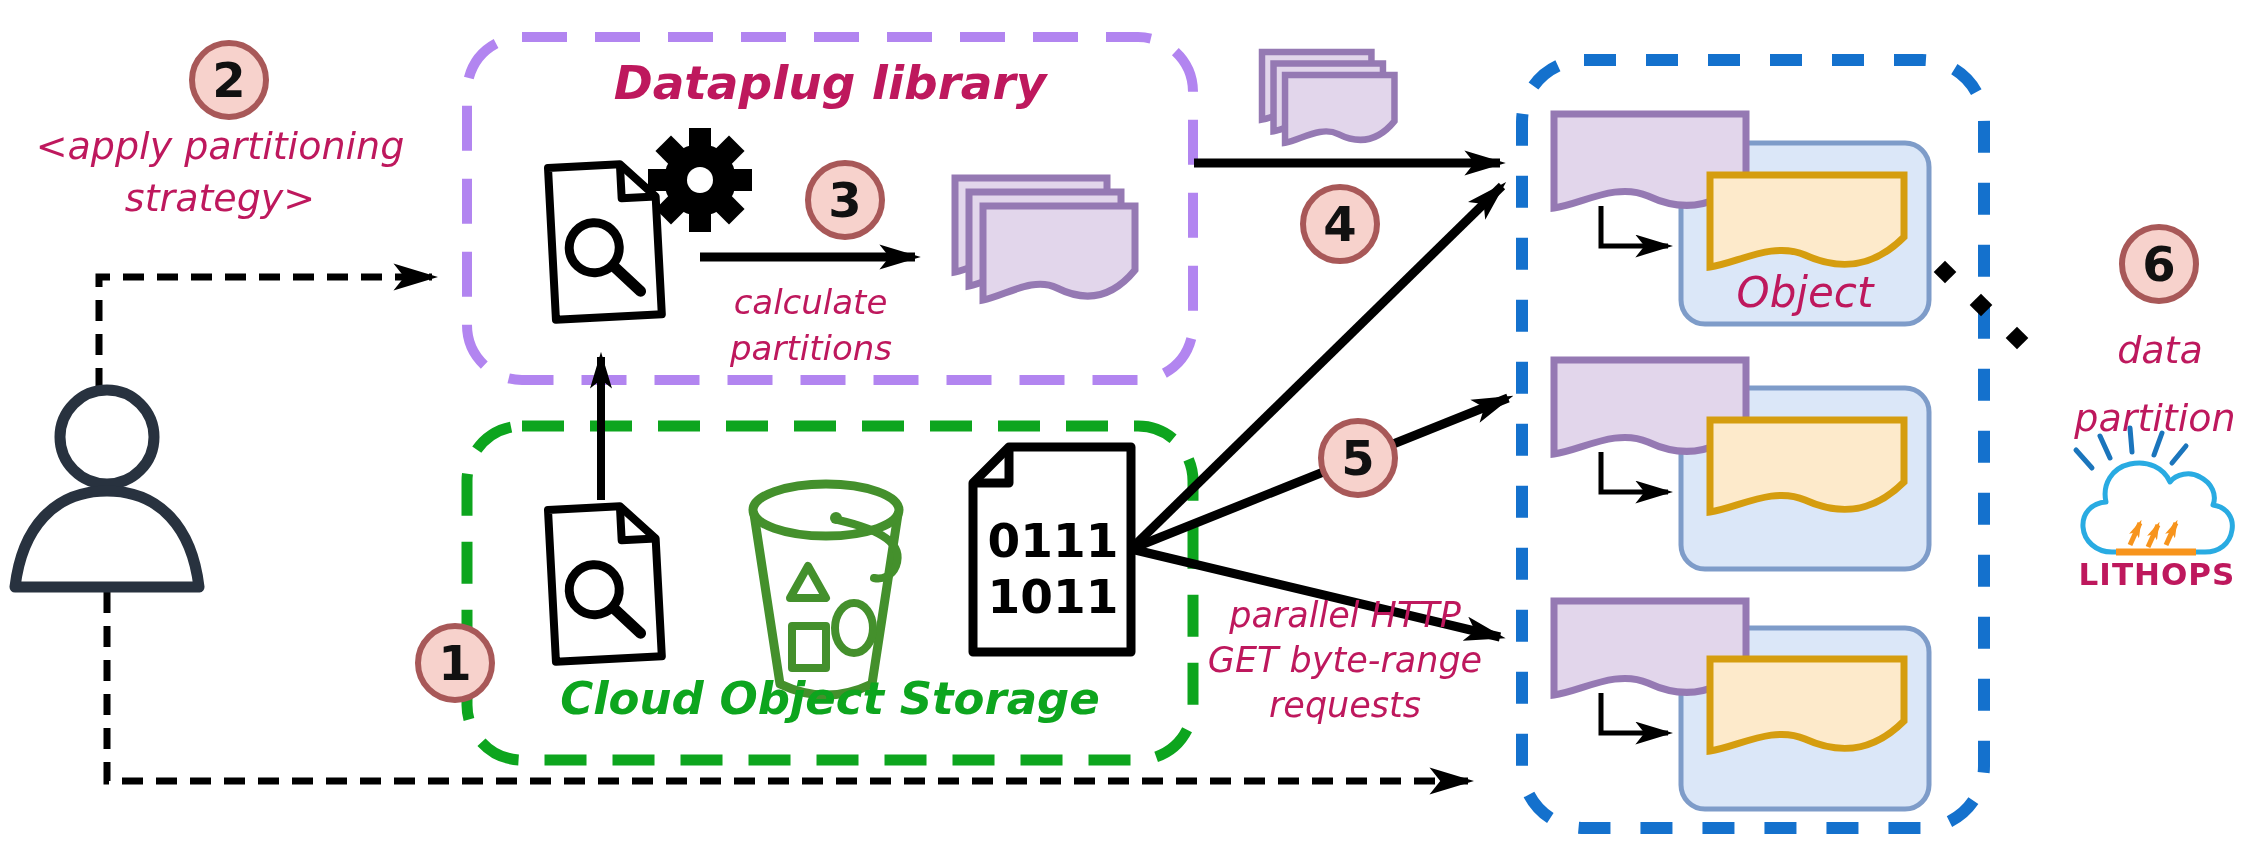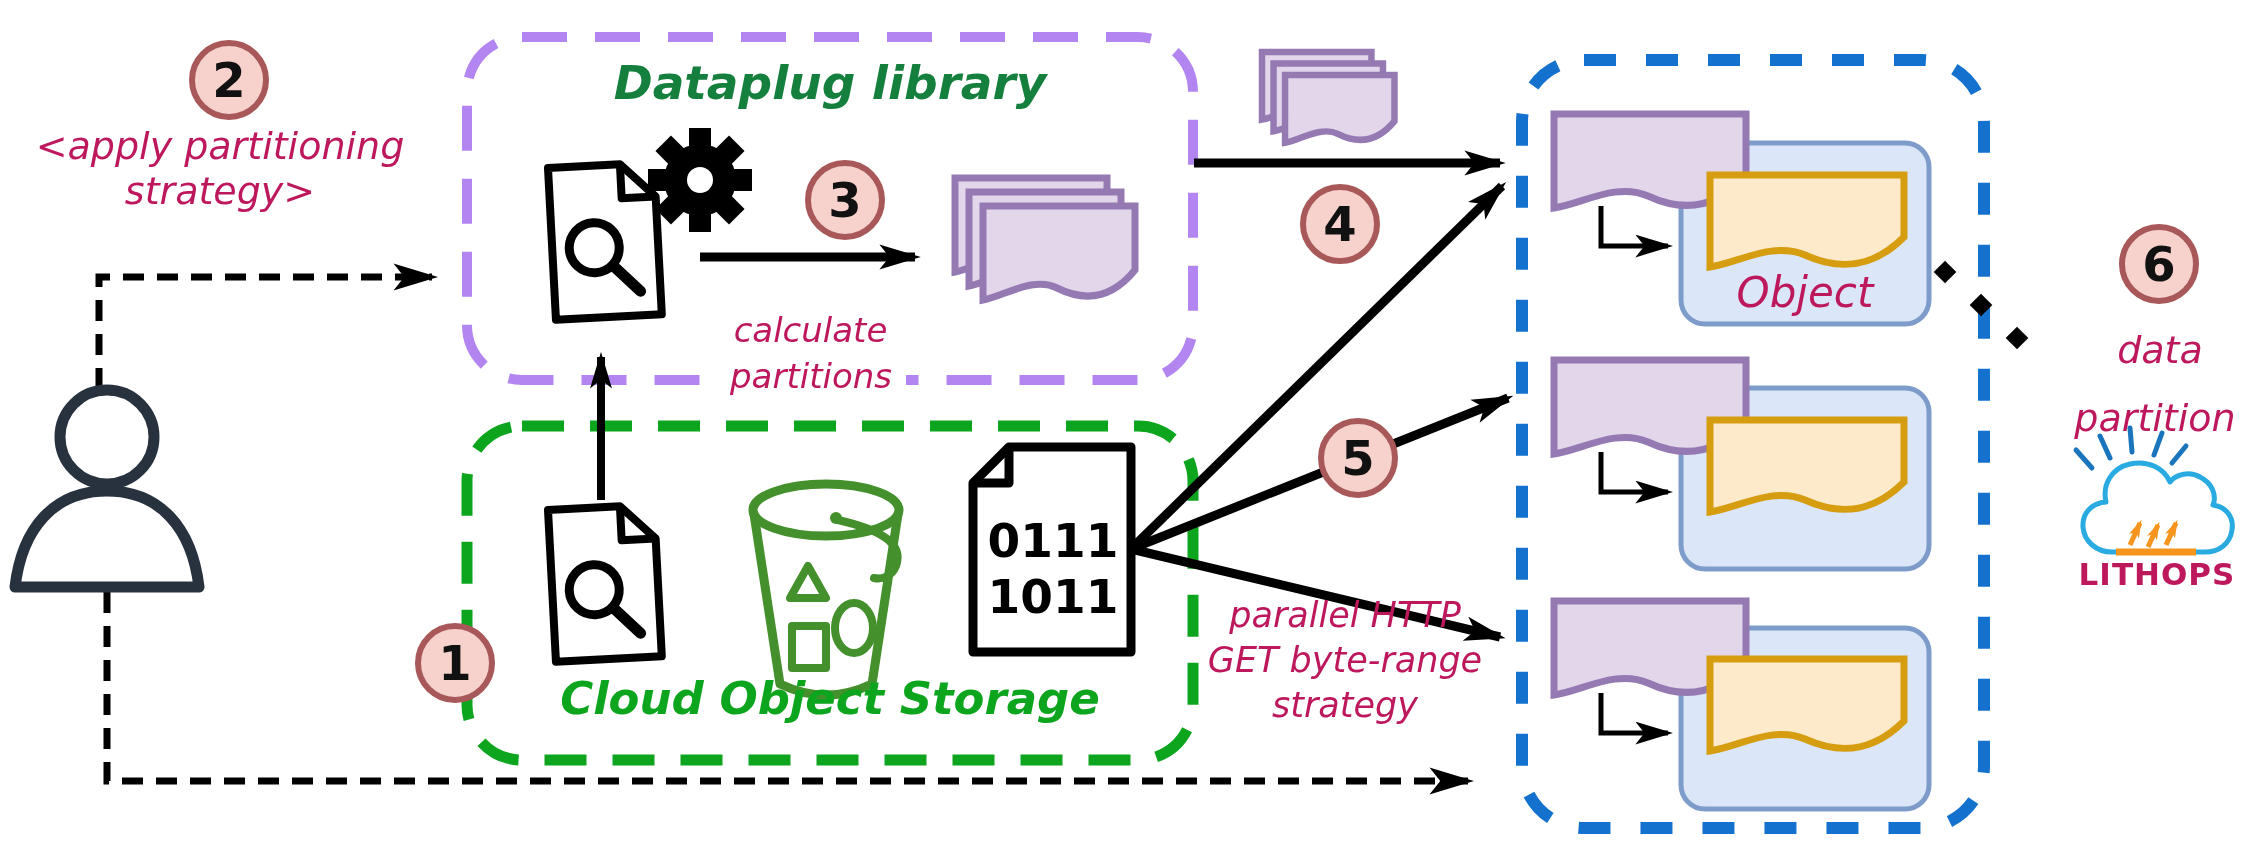--- a/index.html
+++ b/index.html
@@ -9,21 +9,21 @@
   }
   .stage svg.layer{position:absolute;left:0;top:0;}
   .lbl{position:absolute;text-align:center;font-style:italic;line-height:1.2;color:#be185d;}
   .bold-title{font-weight:bold;font-style:italic;}
   .badge{
     position:absolute;width:80px;height:80px;border-radius:50%;
     border:6px solid #a85858;background:#f7d2cc;box-sizing:border-box;
     display:flex;align-items:center;justify-content:center;
     font-size:48px;font-weight:bold;font-style:normal;color:#111;
   }
-  .whitebg{background:#fff;padding:0 6px;margin-top:28px;}
+  .whitebg{background:#fff;padding:0 6px;}
   .logo-text{font-weight:bold;font-style:normal;letter-spacing:1px;}
 </style>
 </head>
 <body>
 
 <div class="stage">
 
   <svg class="layer" width="2256" height="857" viewBox="0 0 2256 857">
     <defs>
       <marker id="ah" viewBox="0 0 10 6" refX="8.6" refY="3" markerWidth="4.6" markerHeight="2.8" orient="auto" markerUnits="strokeWidth">
@@ -167,32 +167,32 @@
   </svg>
 
   <div class="badge" style="left:415px;top:623px;">1</div>
   <div class="badge" style="left:189px;top:40px;">2</div>
   <div class="badge" style="left:805px;top:160px;">3</div>
   <div class="badge" style="left:1300px;top:184px;">4</div>
   <div class="badge" style="left:1318px;top:418px;">5</div>
   <div class="badge" style="left:2119px;top:224px;">6</div>
 
   <div class="lbl" style="left:0px;top:124px;width:440px;font-size:38px;">&lt;apply partitioning</div>
-  <div class="lbl" style="left:0px;top:169px;width:440px;font-size:38px;">strategy&gt;</div>
-
-  <div class="lbl bold-title" style="left:467px;top:55px;width:726px;font-size:47px;color:#15803d;">Dataplug library</div>
+  <div class="lbl" style="left:0px;top:176px;width:440px;font-size:38px;">strategy&gt;</div>
+
+  <div class="lbl bold-title" style="left:467px;top:55px;width:726px;font-size:47px;color:#be185d;">Dataplug library</div>
 
   <div class="lbl whitebg" style="left:723px;top:282px;width:175px;font-size:34px;box-sizing:border-box;">calculate</div>
   <div class="lbl bold-title" style="left:467px;top:672px;width:726px;font-size:45px;color:#0da51e;">Cloud Object Storage</div>
 
   <div class="lbl whitebg" style="left:716px;top:328px;width:190px;font-size:34px;box-sizing:border-box;">partitions</div>
 
   <div class="lbl" style="left:1205px;top:594px;width:280px;font-size:35px;">parallel HTTP</div>
   <div class="lbl" style="left:1205px;top:639px;width:280px;font-size:35px;">GET byte-range</div>
-  <div class="lbl" style="left:1205px;top:684px;width:280px;font-size:35px;">strategy</div>
+  <div class="lbl" style="left:1205px;top:684px;width:280px;font-size:35px;">requests</div>
 
 
   <div class="lbl" style="left:1686px;top:268px;width:238px;font-size:42px;">Object</div>
 
   <div class="lbl" style="left:2060px;top:328px;width:200px;font-size:38px;">data</div>
   <div class="lbl" style="left:2030px;top:396px;width:250px;font-size:38px;">partition</div>
 
   <div class="lbl logo-text" style="left:2052px;top:556px;width:210px;font-size:31px;">LITHOPS</div>
 
 </div>

